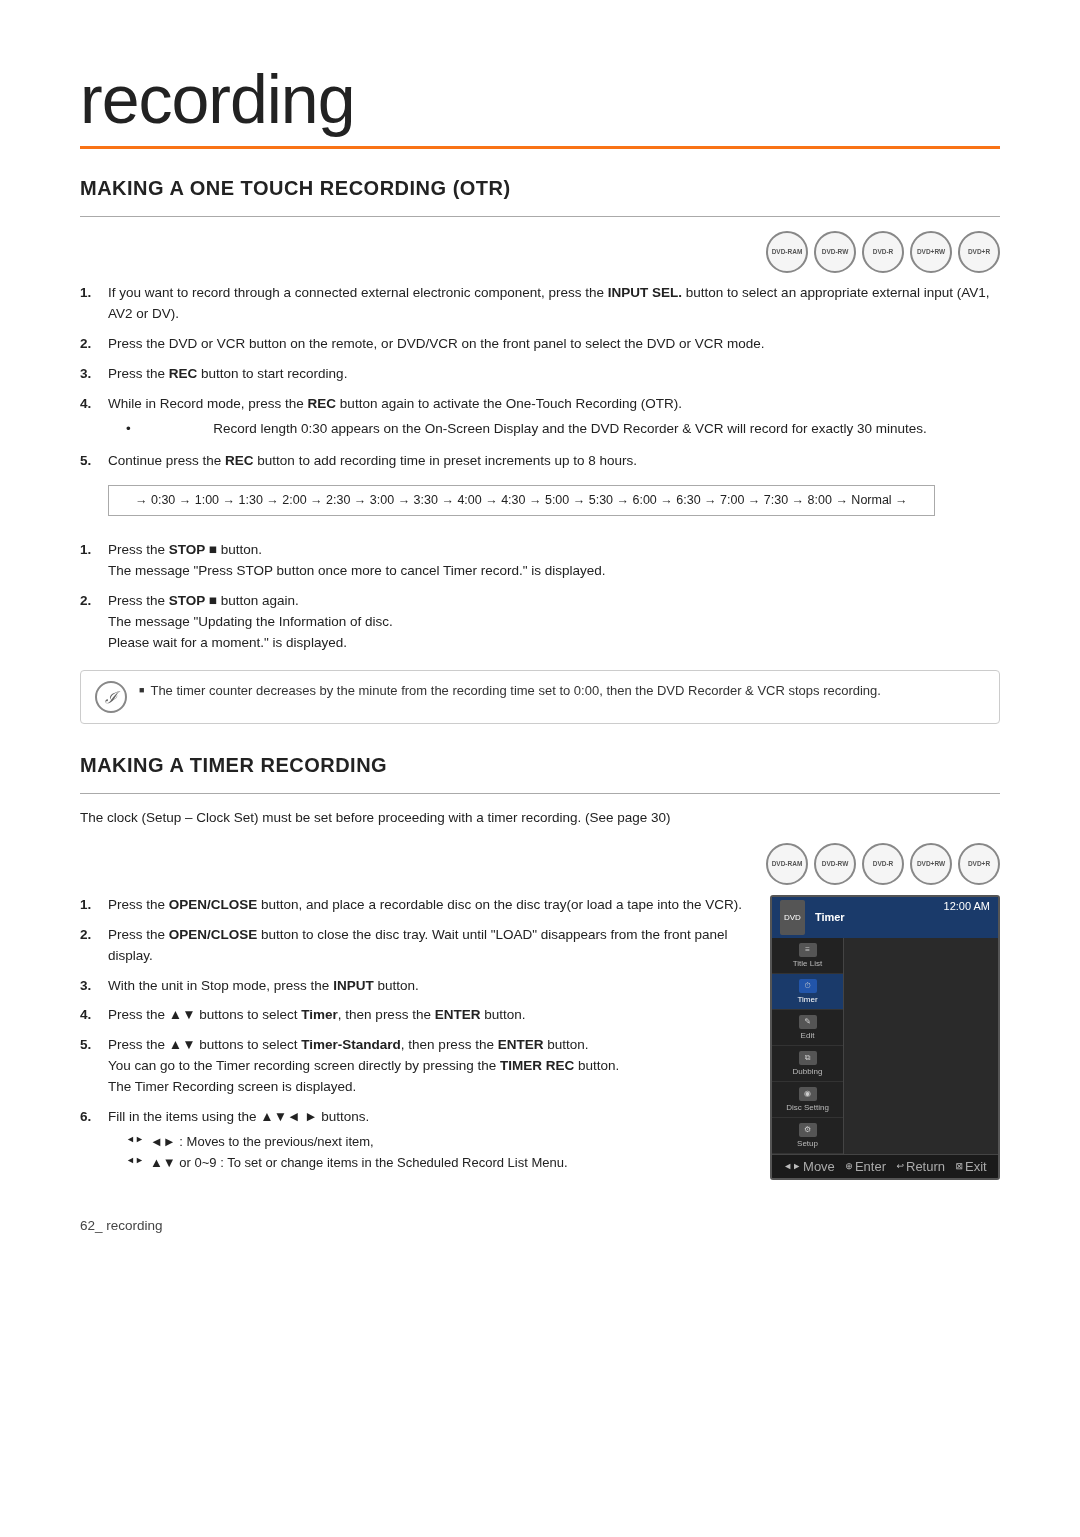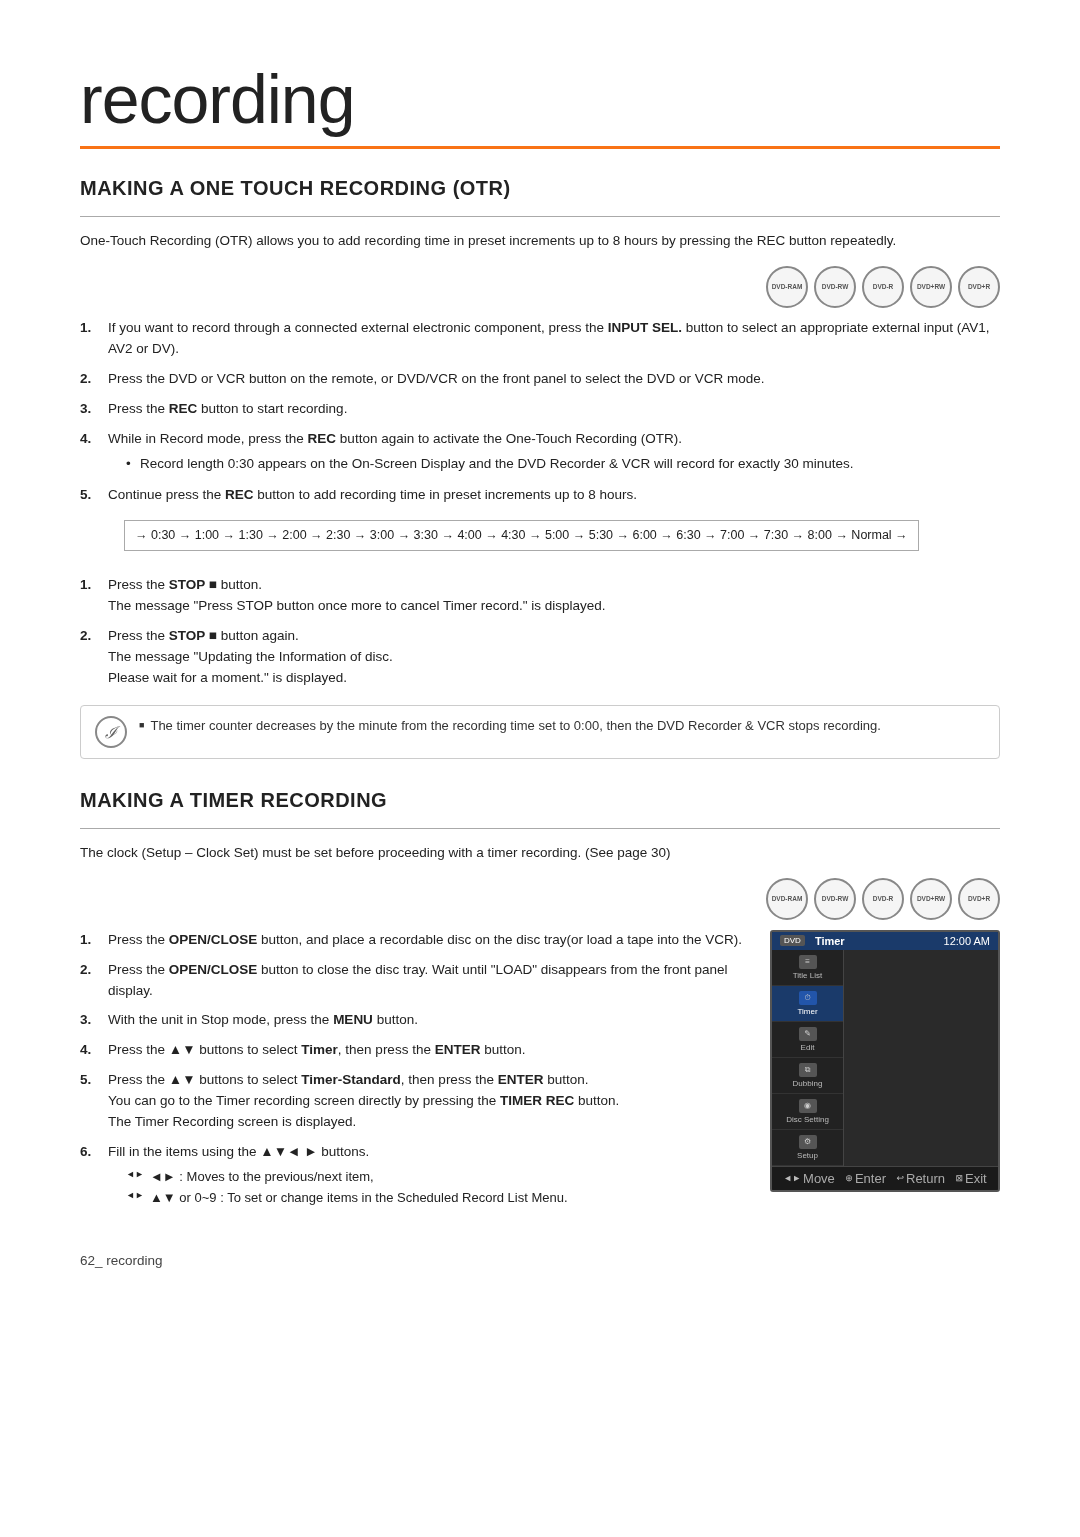--- a/index.html
+++ b/index.html
@@ -88,31 +88,32 @@
       list-style: none;
       padding-left: 18px;
       margin-top: 4px;
     }
     .bullet-list li {
       position: relative;
       font-size: 13.5px;
       line-height: 1.55;
       margin-bottom: 2px;
       padding-left: 14px;
+      text-align: center;
     }
     .bullet-list li::before {
       content: "•";
       position: absolute;
       left: 0;
     }
     .timing-box {
       border: 1px solid #aaa;
-      padding: 5px 10px;
+      padding: 5px 26px;
       font-size: 12.5px;
-      margin: 8px 0 8px 16px;
+      margin: 8px 0 8px 0;
       display: inline-block;
       background: #fff;
       line-height: 1.5;
     }
     .sub-section-title {
       font-size: 16px;
       font-weight: bold;
       border-bottom: 1px solid #ccc;
       padding-bottom: 4px;
       margin-top: 18px;
@@ -302,21 +303,20 @@
       left: 0;
     }
   </style>
 </head>
 <body>
 
 <h1 class="page-title">recording</h1>
 
 <section>
   <h2 class="section-title">MAKING A ONE TOUCH RECORDING (OTR)</h2>
-  <p class="section-intro">One-Touch Recording (OTR) allows you to add recording time in preset increments up to 8 hours by pressing the REC button repeatedly.</p>
 
   <div class="disc-icons-row">
     <div class="disc-icon">
         <span style="font-size:6.5px;font-weight:bold;">DVD-RAM</span>
       </div>
     <div class="disc-icon">
         <span style="font-size:6.5px;font-weight:bold;">DVD-RW</span>
       </div>
     <div class="disc-icon">
         <span style="font-size:6.5px;font-weight:bold;">DVD-R</span>
@@ -419,21 +419,21 @@
         <li>
           <span class="num">1.</span>
           <span class="content">Press the <b>OPEN/CLOSE</b> button, and place a recordable disc on the disc tray(or load a tape into the VCR).</span>
         </li>
         <li>
           <span class="num">2.</span>
           <span class="content">Press the <b>OPEN/CLOSE</b> button to close the disc tray. Wait until "LOAD" disappears from the front panel display.</span>
         </li>
         <li>
           <span class="num">3.</span>
-          <span class="content">With the unit in Stop mode, press the <b>MENU</b> button.</span>
+          <span class="content">With the unit in Stop mode, press the <b>INPUT</b> button.</span>
         </li>
         <li>
           <span class="num">4.</span>
           <span class="content">Press the ▲▼ buttons to select <b>Timer</b>, then press the <b>ENTER</b> button.</span>
         </li>
         <li>
           <span class="num">5.</span>
           <span class="content">
             Press the ▲▼ buttons to select <b>Timer-Standard</b>, then press the <b>ENTER</b> button.<br>
             You can go to the Timer recording screen directly by pressing the <b>TIMER REC</b> button.<br>
@@ -451,21 +451,21 @@
           </span>
         </li>
       </ol>
     </div>
 
     <div class="timer-screen-container">
       <div class="tv-screen">
 
         <div class="tv-header">
           <div class="disc-label">
-            <span style="background:#555;color:#fff;font-size:8px;padding:1px 4px;border-radius:2px;">DVD</span>
+            <span style="background:#555;color:#fff;font-size:8px;padding:13px 4px;border-radius:2px;">DVD</span>
             <span style="font-weight:bold;margin-left:6px;">Timer</span>
           </div>
           <span>12:00 AM</span>
         </div>
 
         <div class="tv-menu">
 
           <div class="tv-sidebar">
             <div class="tv-sidebar-item">
               <div class="tv-sidebar-icon">≡</div>

